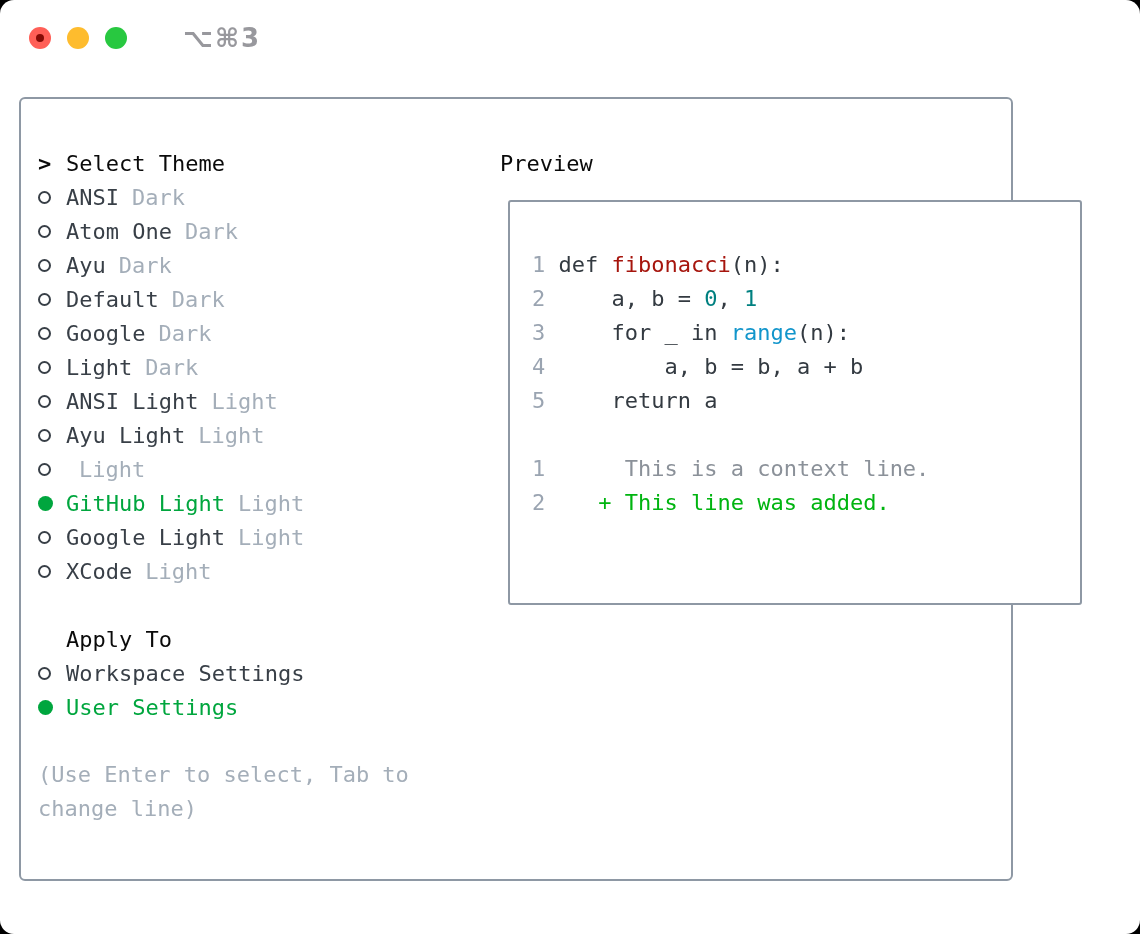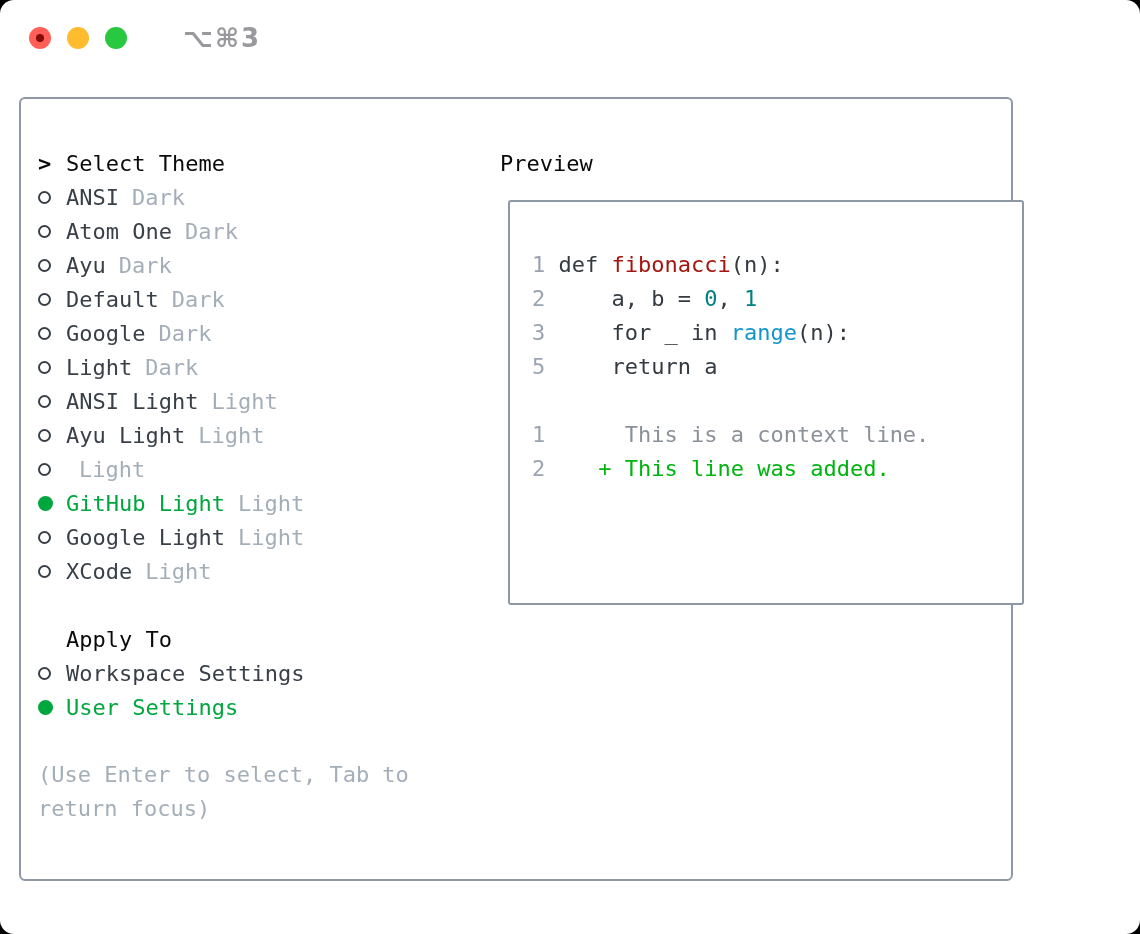--- a/index.html
+++ b/index.html
@@ -40,21 +40,21 @@
   .hdr-plain{color:var(--header)}
   .ring{width:13px;height:13px;border:2px solid var(--text);border-radius:50%}
   .dotsel{width:15px;height:15px;background:var(--green);border-radius:50%}
   .item{cursor:pointer}
   .item .name{color:var(--text)}
   .item.selected .name{color:var(--green)}
   .variant{color:var(--muted);margin-left:13px}
   .hint{margin-top:34px;max-width:432px;font-size:22px;line-height:34px;
     color:var(--muted)}
   
-  .preview-box{margin-top:20px;margin-left:8px;width:516px;height:405px;
+  .preview-box{margin-top:20px;margin-left:8px;width:574px;height:405px;
     border:2px solid var(--border);border-radius:3px;padding:46px 0 0 22px;
     overflow:hidden;background:#fff}
   .pline{height:34px;font-size:22px;white-space:pre;line-height:34px}
   .ln{color:var(--linenum)}
   .code{color:var(--codetext)}
   .fn{color:var(--func)}
   .num{color:var(--number)}
   .builtin{color:var(--builtin)}
   .ctx{color:var(--context)}
   .del{color:var(--deleted)}
@@ -178,31 +178,32 @@
             <span class="name">Workspace Settings</span>
           </div>
           <div class="row item selected">
             <span class="marker">
               <span class="dotsel"></span>
             </span>
             <span class="name">User Settings</span>
           </div>
         </div>
 
-      <div class="hint">(Use Enter to select, Tab to return focus)</div>
+      <div class="hint">(Use Enter to select, Tab to change line)</div>
     </div>
 
     <div class="right-col">
       <div class="row">
         <span class="hdr">Preview</span>
       </div>
       <div class="preview-box">
           <div class="pline"><span class="ln">1 </span><span class="code">def </span><span class="fn">fibonacci</span><span class="code">(n):</span></div>
           <div class="pline"><span class="ln">2 </span><span class="code">    a, b = </span><span class="num">0</span><span class="code">, </span><span class="num">1</span></div>
           <div class="pline"><span class="ln">3 </span><span class="code">    for _ in </span><span class="builtin">range</span><span class="code">(n):</span></div>
+          <div class="pline"><span class="ln">4 </span><span class="code">        a, b = b, a + b</span></div>
           <div class="pline"><span class="ln">5 </span><span class="code">    return a</span></div>
           <div class="pline"></div>
           <div class="pline"><span class="ln">1 </span><span class="ctx">     This is a context line.</span></div>
           <div class="pline"><span class="ln">2 </span><span class="add">   + This line was added.</span></div>
         </div>
     </div>
 
   </div>
 </div>
 

